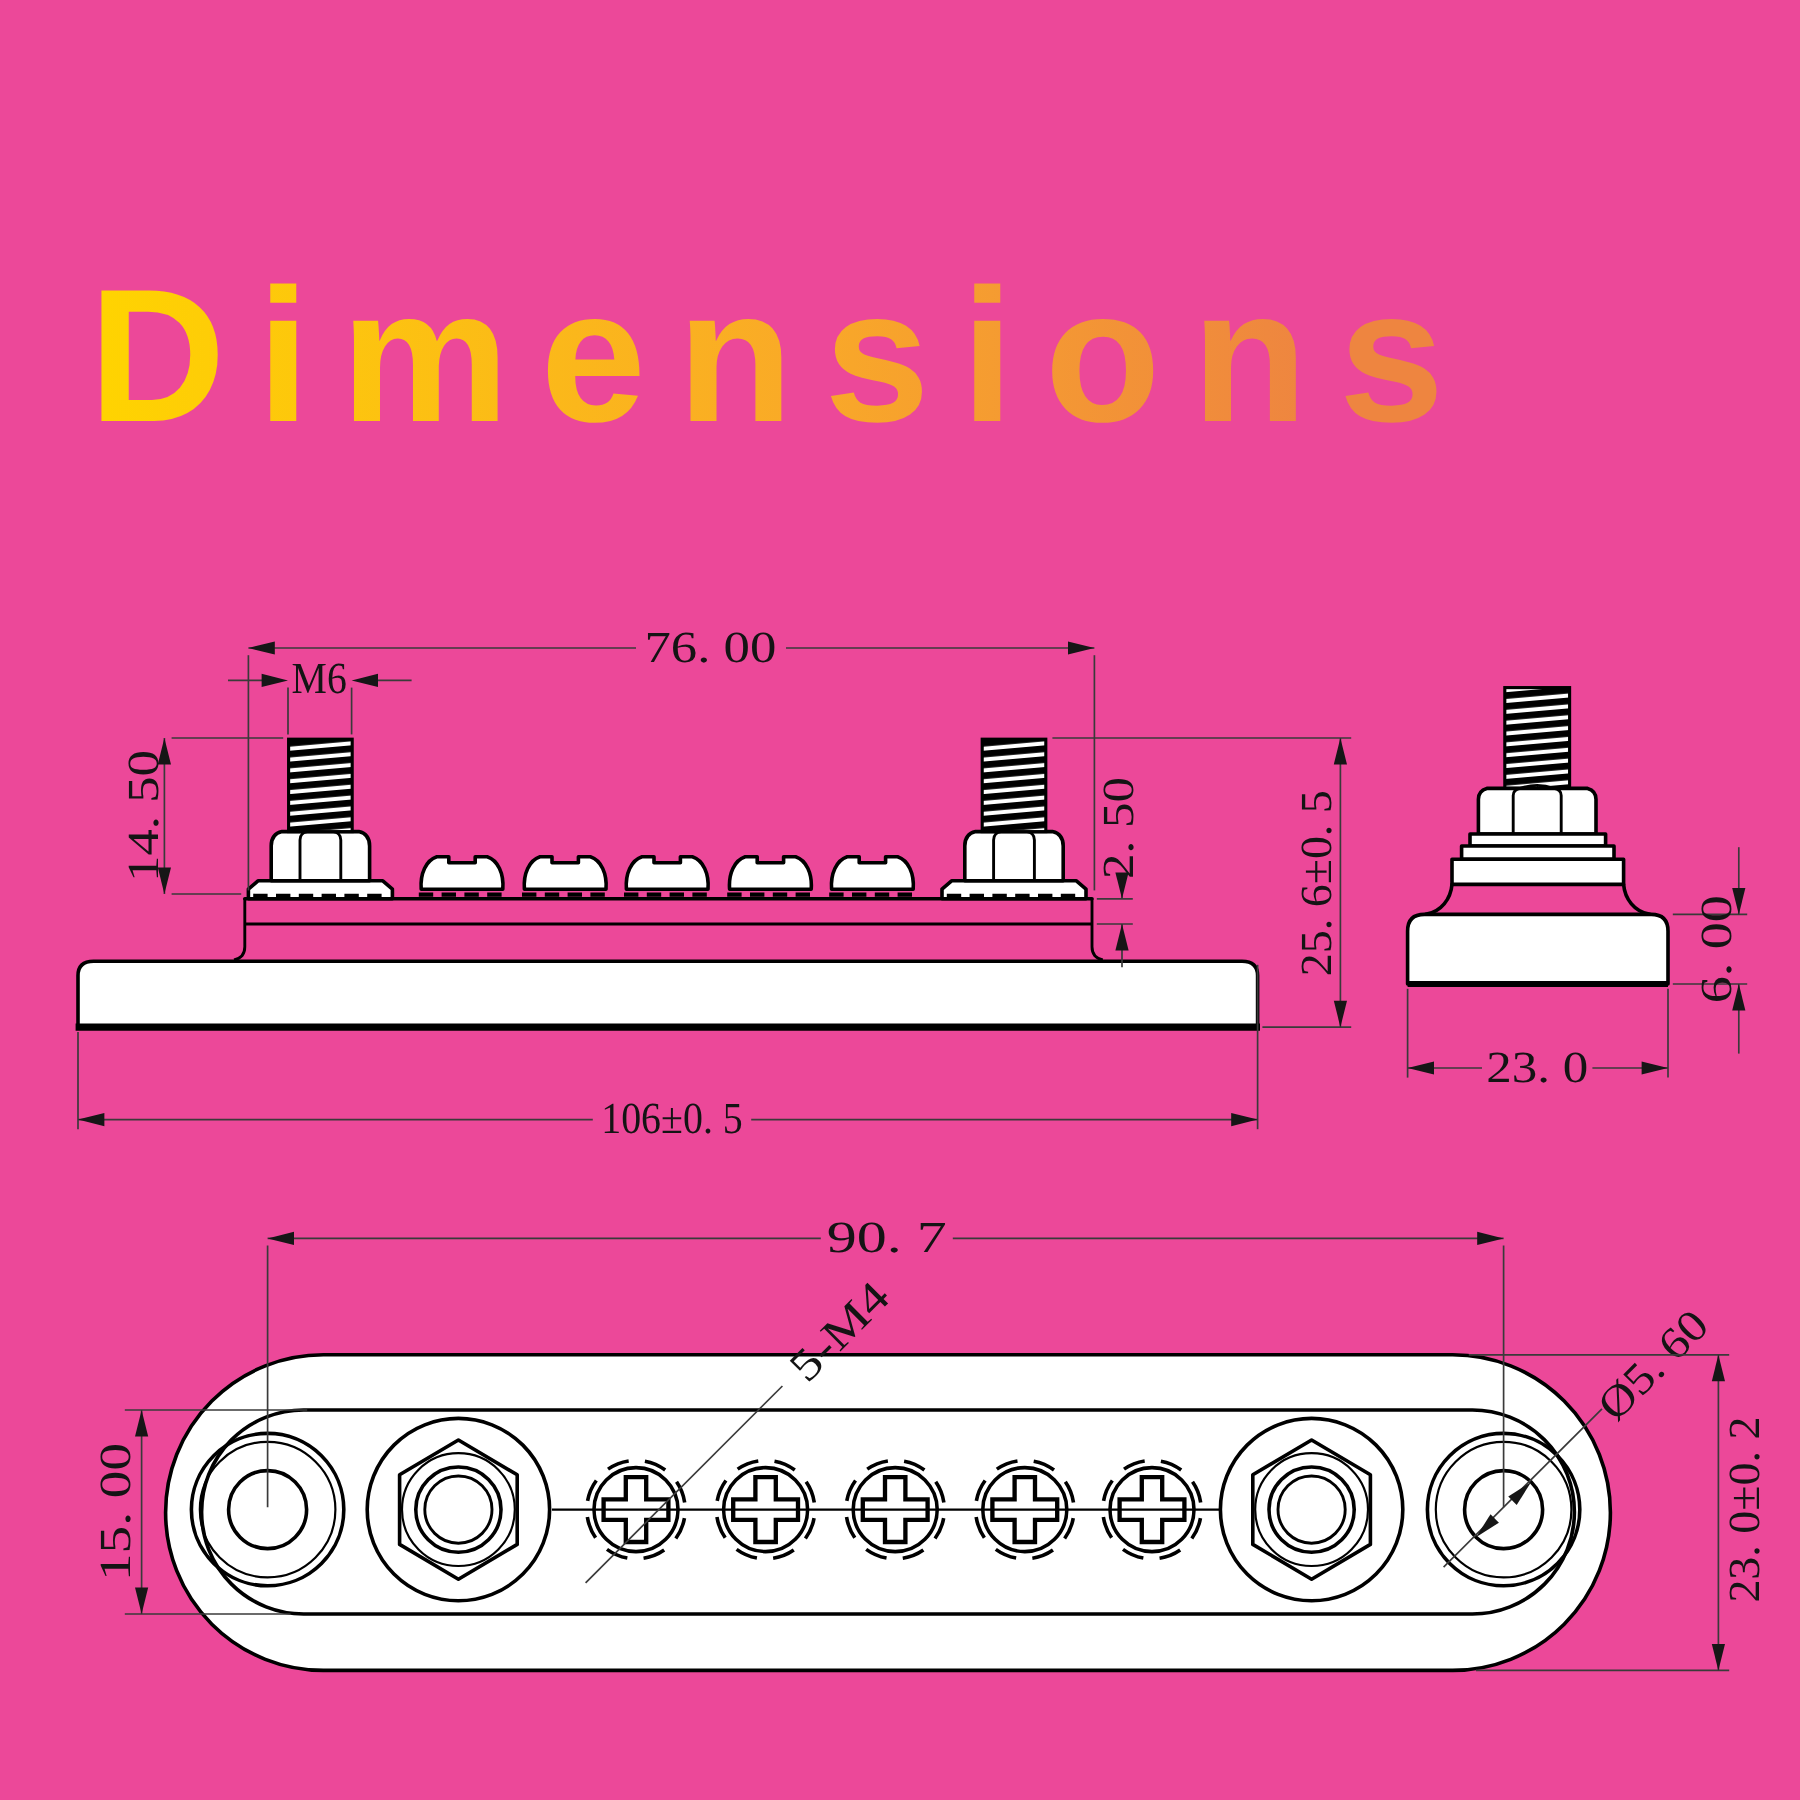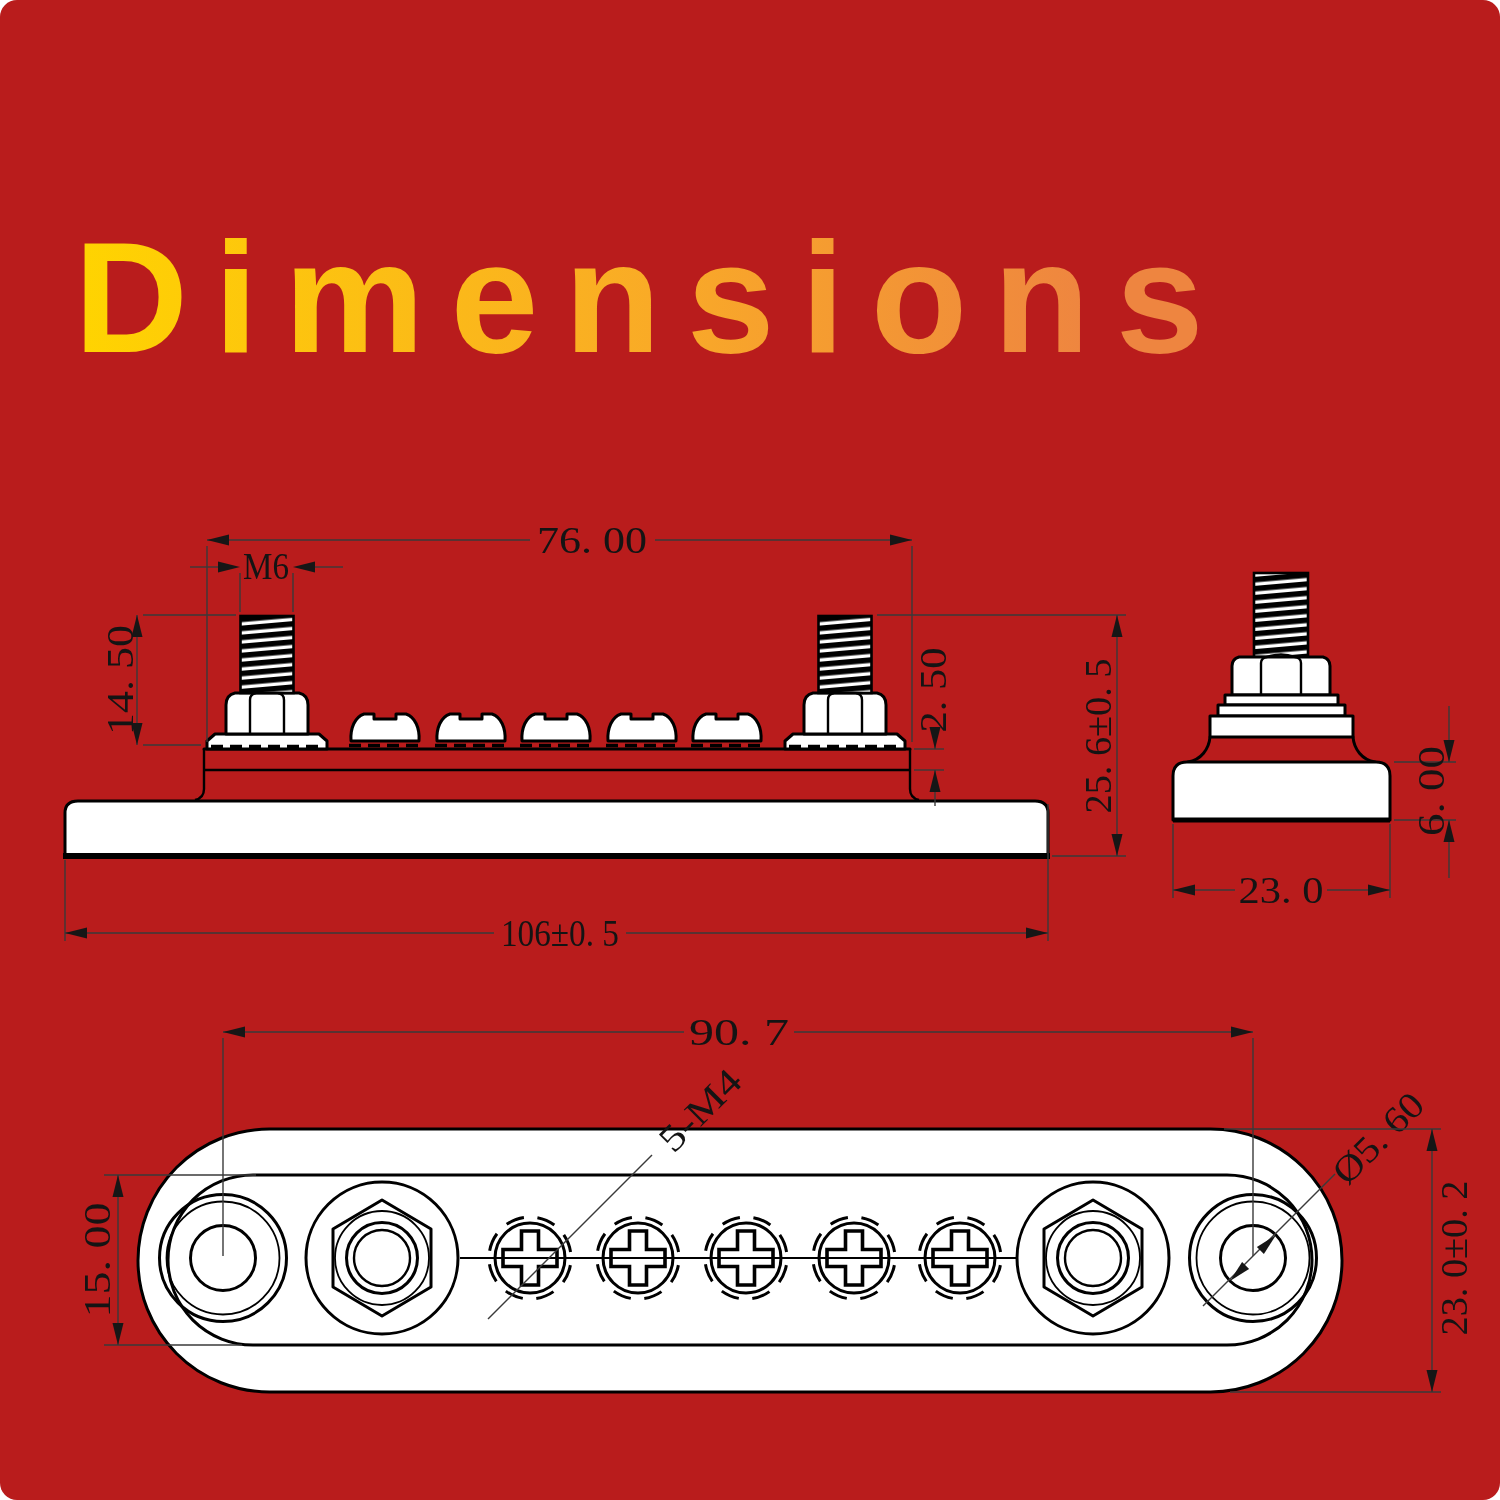--- a/index.html
+++ b/index.html
@@ -1,17 +1,17 @@
 <!DOCTYPE html>
 <html><head>
 <meta charset="utf-8">
 <style>
   html,body{margin:0;padding:0;background:#fff;}
-  .sheet{position:relative;width:1500px;height:1500px;background:#b91c1c;overflow:hidden;
-         font-family:"Liberation Sans",sans-serif;border-radius:17px;}
+  .sheet{position:relative;width:1500px;height:1500px;background:#ec4899;overflow:hidden;
+         font-family:"Liberation Sans",sans-serif;}
   .title-block{position:absolute;left:0;top:0;width:1500px;height:400px;}
   .title-line1{position:absolute;left:80px;top:124px;font-size:126px;font-weight:bold;
                color:#000;letter-spacing:-6px;line-height:1;white-space:nowrap;}
   .title-line2{position:absolute;left:74px;top:218px;font-size:158px;font-weight:bold;
                letter-spacing:26px;line-height:1;white-space:nowrap;
                background:linear-gradient(90deg,#FFD400 0%,#F9A928 52%,#EE8540 88%);
                -webkit-background-clip:text;background-clip:text;color:transparent;}
   svg{position:absolute;left:0;top:0;}
   .ol{fill:none;stroke:#000;stroke-width:3;stroke-linecap:round;}
   .ol2{fill:#fff;stroke:#000;stroke-width:3;stroke-linejoin:round;}

